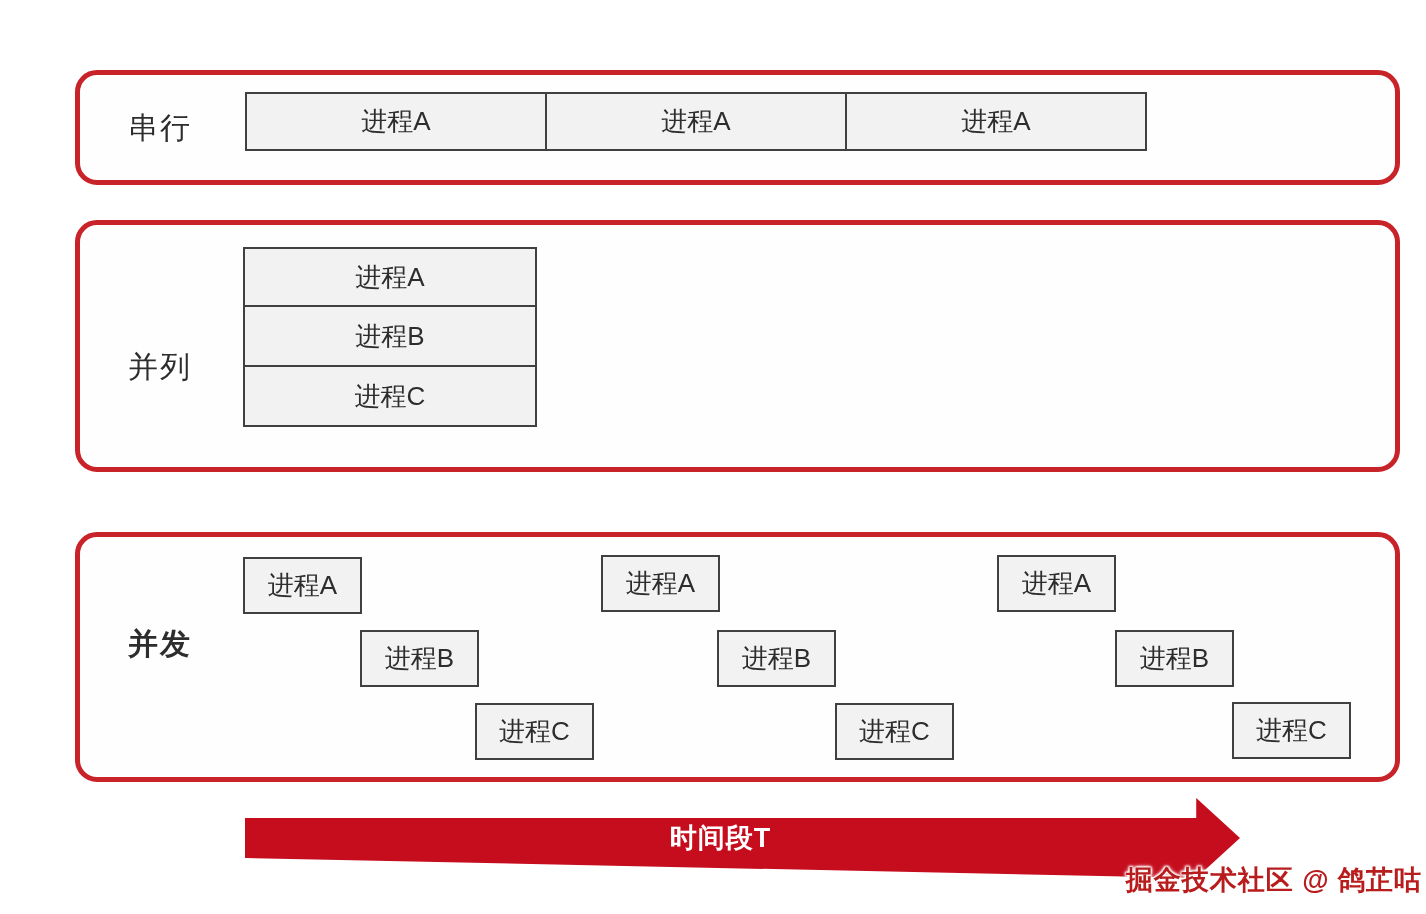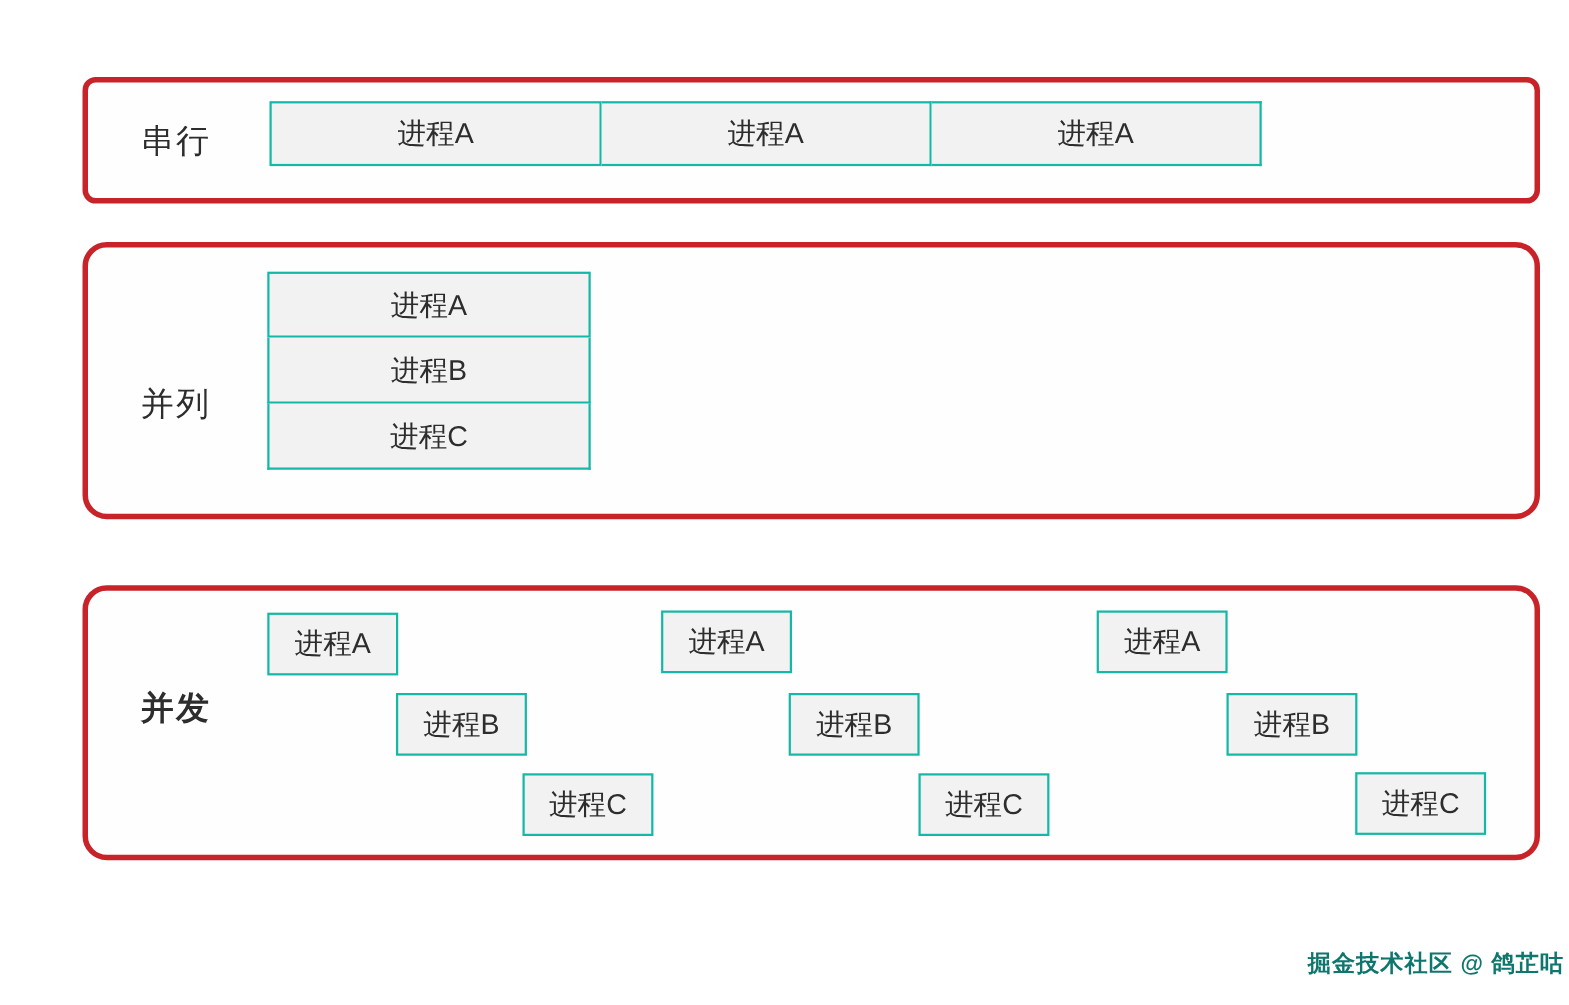--- a/index.html
+++ b/index.html
@@ -18,40 +18,40 @@
   
   .section {
     position: absolute;
     left: 75px;
     width: 1325px;
     border: 5px solid #c9232a;
     border-radius: 22px;
     background: #fefefe;
     box-sizing: border-box;
   }
-  .section-serial     { top: 70px;  height: 115px; border-radius: 12px; }
+  .section-serial     { top: 70px;  height: 115px; }
   .section-parallel   { top: 220px; height: 252px; }
   .section-concurrent { top: 532px; height: 250px; }
 
   .section-label {
     position: absolute;
     left: 48px;
     font-size: 30px;
     color: #2d2d2d;
     letter-spacing: 2px;
     white-space: nowrap;
   }
   .section-serial     .section-label { top: 33px; }
   .section-parallel   .section-label { top: 90px; margin-top: 32px; }
   .section-concurrent .section-label { top: 87px; font-weight: bold; }
 
   
   .pbox {
     background: #f2f2f2;
-    border: 2px solid #14b8a6;
+    border: 2px solid #404040;
     box-sizing: border-box;
     display: flex;
     align-items: center;
     justify-content: center;
     font-size: 26px;
     color: #2d2d2d;
   }
 
   
   .serial-row {
@@ -115,23 +115,23 @@
     font-size: 27px;
     font-weight: bold;
     letter-spacing: 1px;
   }
 
   
   .watermark {
     position: absolute;
     right: 4px;
     top: 862px;
-    font-size: 21px;
+    font-size: 27px;
     font-weight: bold;
-    color: #0f766e;
+    color: #b91c1c;
     letter-spacing: 1px;
     white-space: nowrap;
     text-shadow:
       -1px -1px 2px #ffffff,
        1px -1px 2px #ffffff,
       -1px  1px 2px #ffffff,
        1px  1px 2px #ffffff,
        0    0   5px #ffffff;
     z-index: 5;
   }
@@ -168,16 +168,19 @@
 
     <div class="pbox concurrent-box g2a">进程A</div>
     <div class="pbox concurrent-box g2b">进程B</div>
     <div class="pbox concurrent-box g2c">进程C</div>
 
     <div class="pbox concurrent-box g3a">进程A</div>
     <div class="pbox concurrent-box g3b">进程B</div>
     <div class="pbox concurrent-box g3c">进程C</div>
   </div>
 
+  <div class="time-arrow">
+    <div class="time-arrow-label">时间段T</div>
+  </div>
 
   <div class="watermark">掘金技术社区 @ 鸽芷咕</div>
 
 </div>
 
 </body></html>

